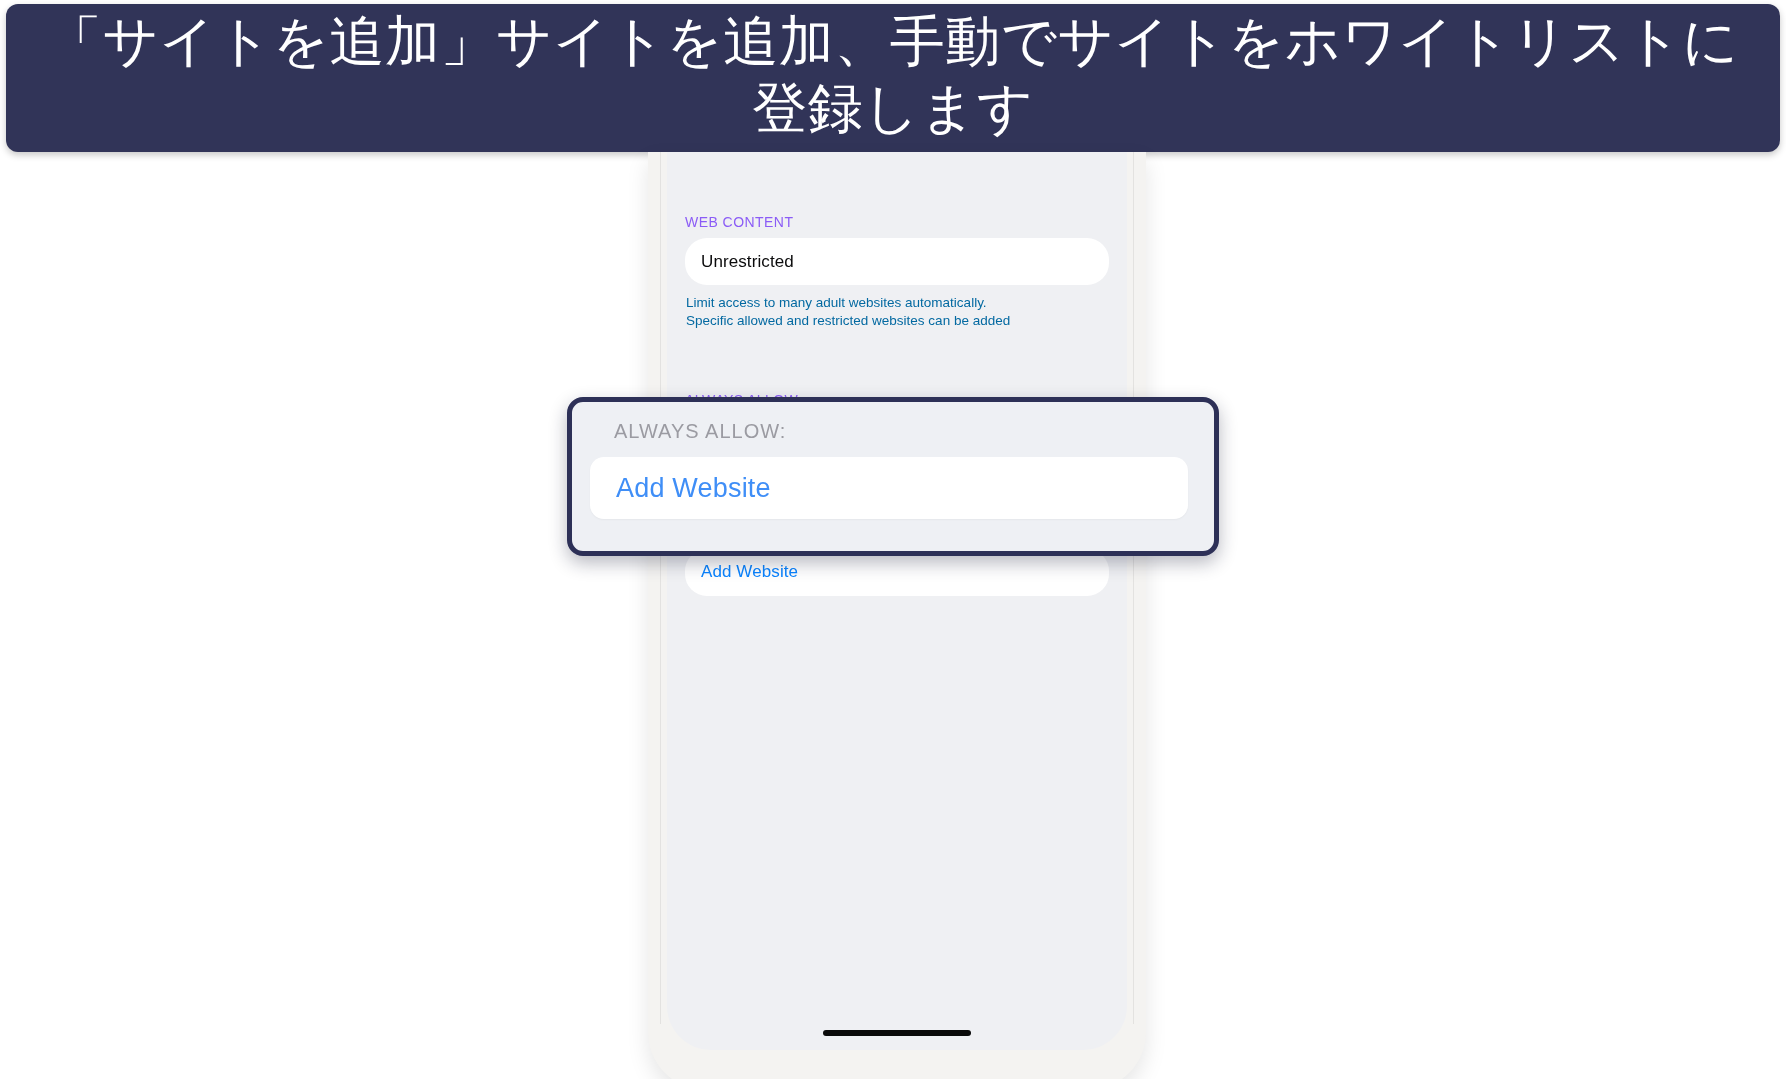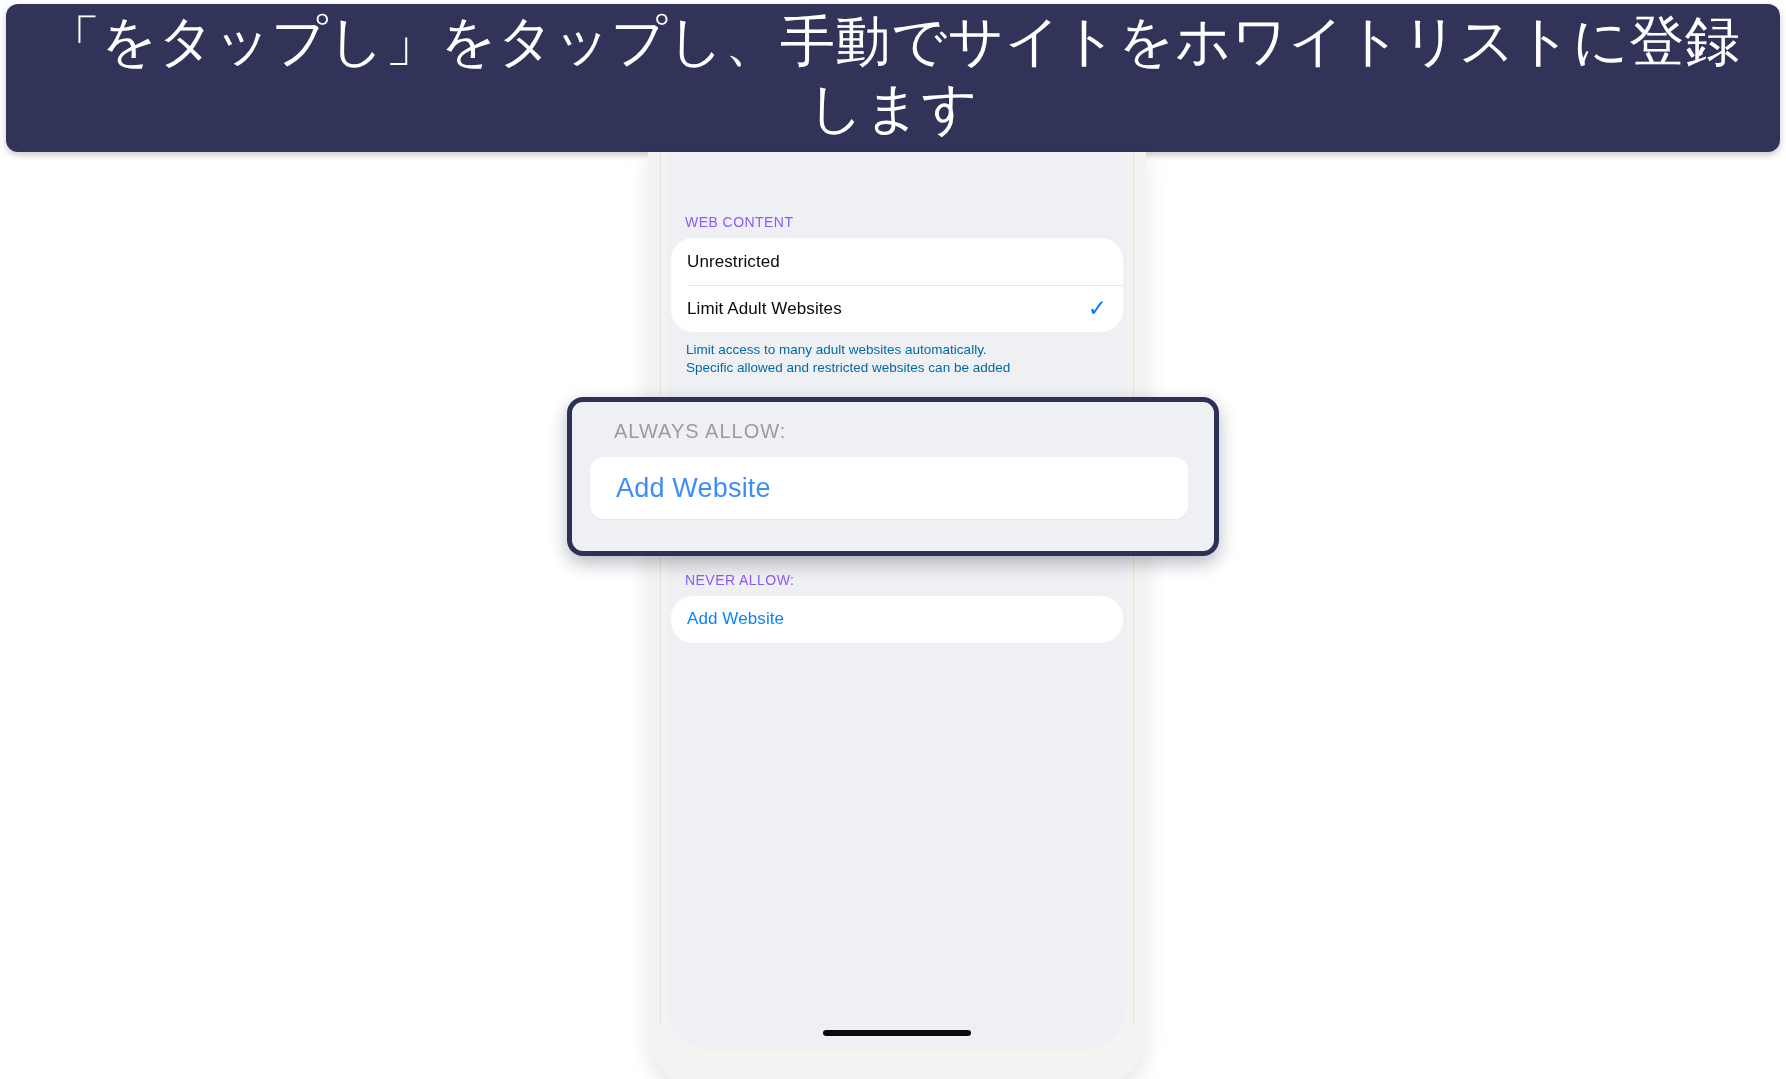--- a/index.html
+++ b/index.html
@@ -84,21 +84,21 @@
     font-size: 14px;
     letter-spacing: 0.45px;
     color: #8b5cf6;
     padding: 26px 0 8px 18px;
     text-transform: none;
     margin-top: 36px;
   }
   .card {
     background: #ffffff;
     border-radius: 22px;
-    margin: 0 4px;
+    margin: 0 18px;
     overflow: hidden;
   }
   .row {
     height: 47px;
     display: flex;
     align-items: center;
     padding: 0 16px;
     position: relative;
   }
   .row + .row::before {
@@ -175,38 +175,34 @@
     color: #3f8ef7;
     letter-spacing: 0.2px;
   }
 </style>
 </head>
 <body>
 
 <div id="root">
 
   <div class="banner">
-    <div class="banner-text">「をタップし」をタップし、手動でサイトをホワイトリストに登録します</div>
+    <div class="banner-text">「サイトを追加」サイトを追加、手動でサイトをホワイトリストに登録します</div>
   </div>
 
   <div class="phone-outer">
     <div class="phone-bezel-line-l"></div>
     <div class="phone-bezel-line-r"></div>
 
     <div class="phone-screen">
 
       <div class="group-header">WEB CONTENT</div>
 
       <div class="card">
         <div class="row">
           <span class="row-label">Unrestricted</span>
-        </div>
-        <div class="row">
-          <span class="row-label">Limit Adult Websites</span>
-          <span class="check">✓</span>
         </div>
       </div>
 
       <div class="footnote">
         <div>Limit access to many adult websites automatically.</div>
         <div>Specific allowed and restricted websites can be added</div>
       </div>
 
       <div class="group-header">ALWAYS ALLOW:</div>
       <div class="card">

